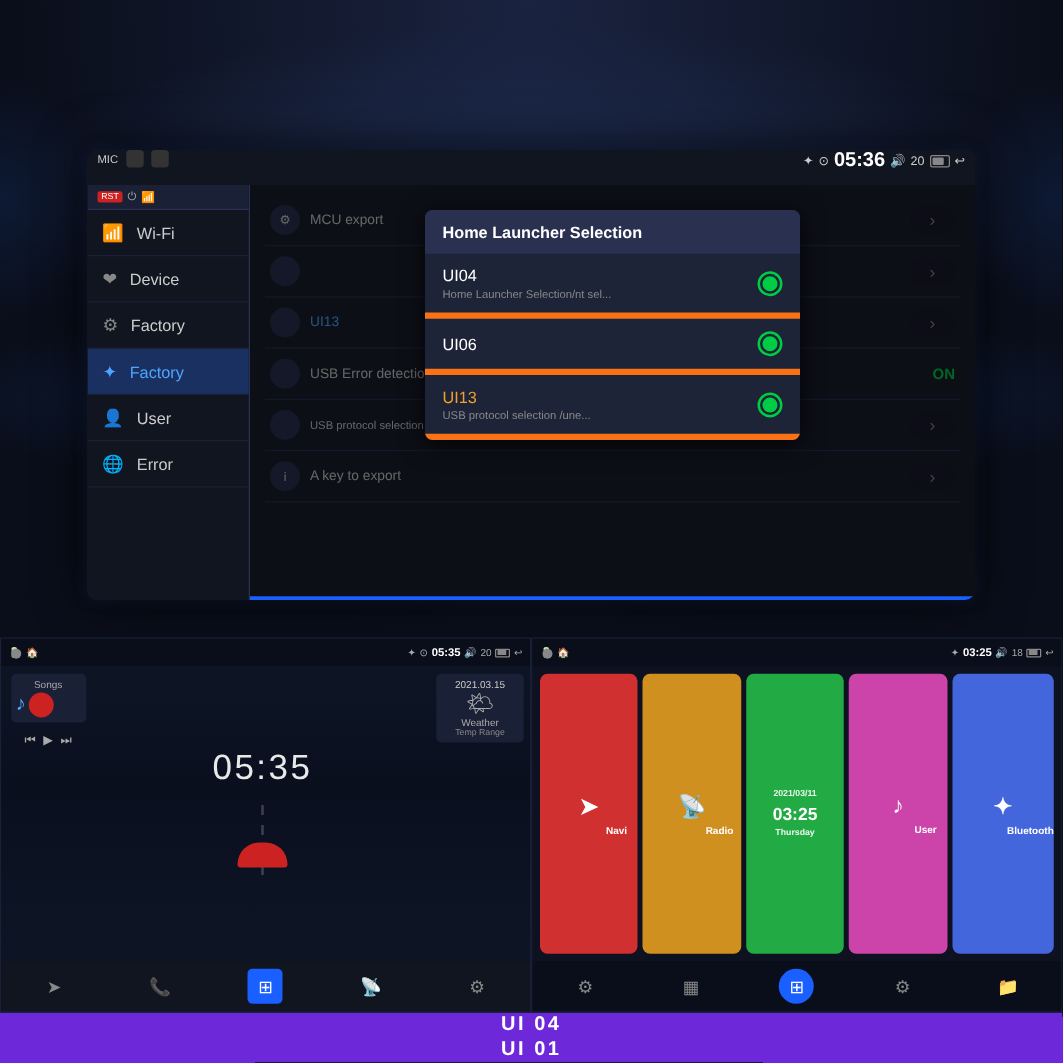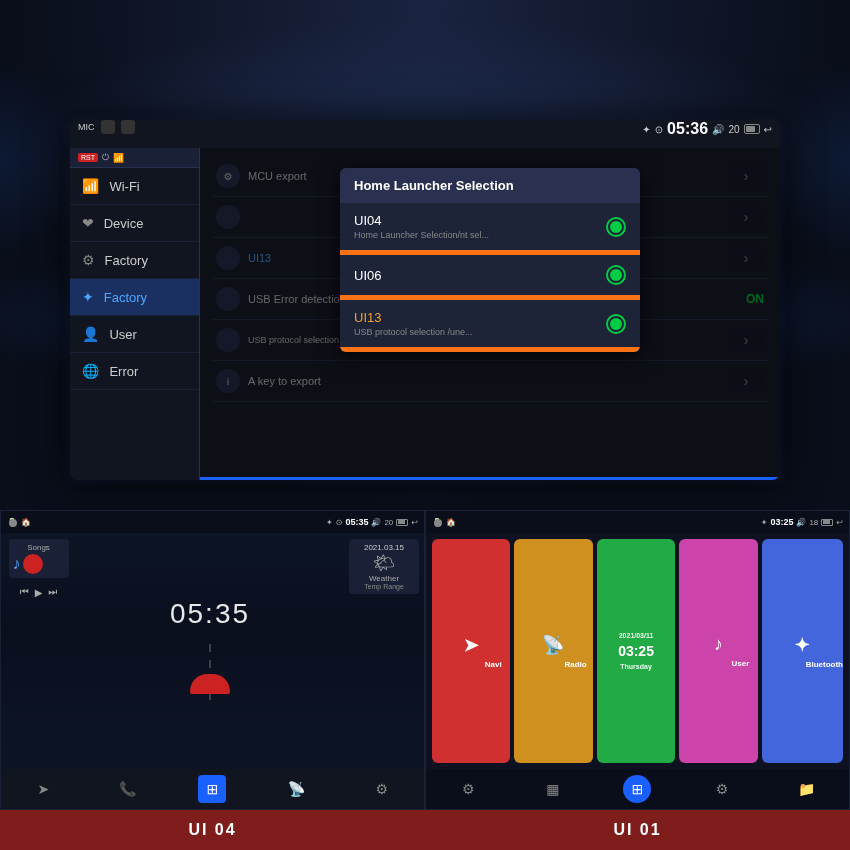--- a/index.html
+++ b/index.html
@@ -402,21 +402,22 @@
       background: #0a0e1a;
       display: flex;
       align-items: center;
       justify-content: space-around;
     }
 
     
     .ui-labels {
       display: flex;
       height: 40px;
-      background: #7f1d1d;
+      background: #6d28d9;
+      flex-direction: column;
     }
 
     .ui-label {
       flex: 1;
       display: flex;
       align-items: center;
       justify-content: center;
       font-size: 16px;
       font-weight: bold;
       color: #fff;

